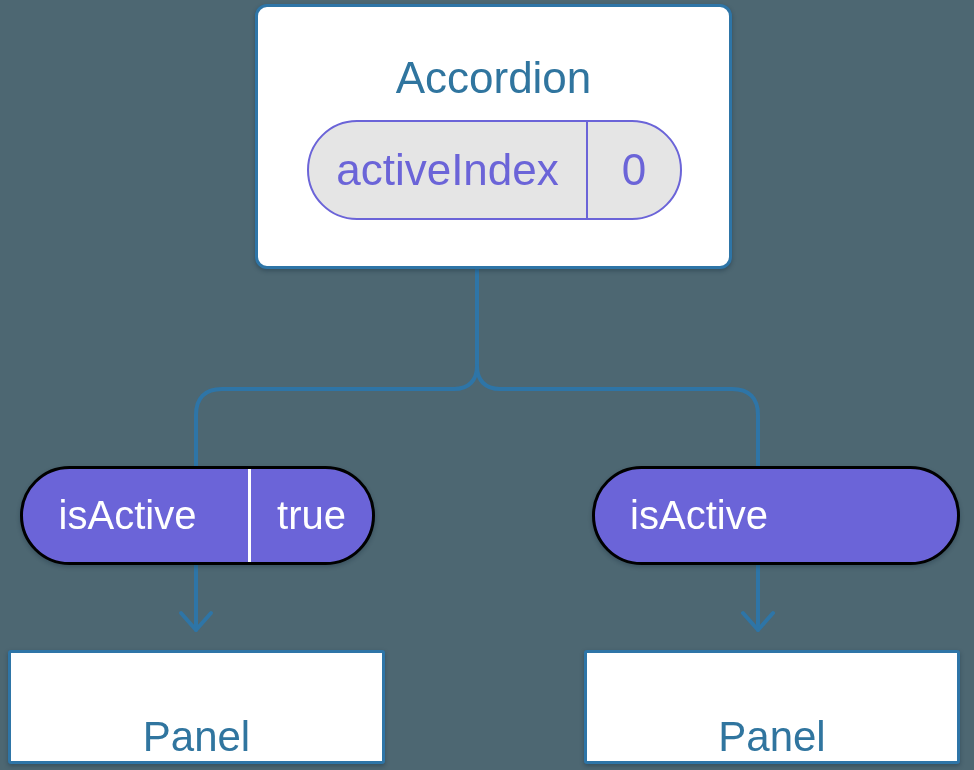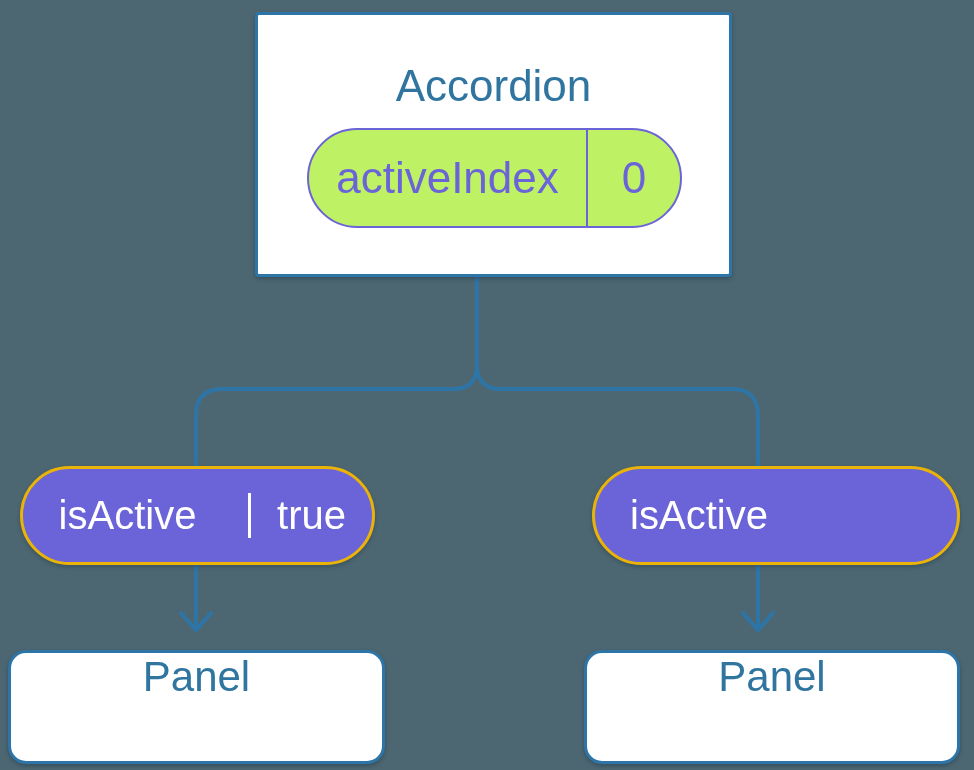--- a/index.html
+++ b/index.html
@@ -11,64 +11,63 @@
     font-family:"Liberation Sans", sans-serif;
   }
   
   .connectors{position:absolute;left:0;top:0;width:974px;height:770px;z-index:1;}
   .connectors path{stroke:#2E75A7;stroke-width:4;fill:none;stroke-linecap:round;stroke-linejoin:round;}
 
   .node{position:absolute;z-index:2;box-sizing:border-box;}
 
   
   .root-box{
-    left:255px;top:12px;width:477px;height:265px;
-    background:#FFFFFF;border:3px solid #2E75A7;border-radius:4px;
+    left:255px;top:4px;width:477px;height:265px;
+    background:#FFFFFF;border:3px solid #2E75A7;border-radius:12px;
     box-shadow:0 2px 4px rgba(12,34,52,.35);
   }
   .root-title{
     position:absolute;left:0;top:46px;width:100%;
     text-align:center;font-size:44px;font-weight:500;color:#30759F;
   }
   
   .state-pill{
     position:absolute;left:49px;top:113px;width:375px;height:100px;
-    border:2px solid #6B64D8;border-radius:50px;background:#bef264;
+    border:2px solid #6B64D8;border-radius:50px;background:#e5e5e5;
     display:flex;box-sizing:border-box;overflow:hidden;
   }
   .state-pill .seg{
     display:flex;align-items:center;justify-content:center;
     font-size:44px;color:#6B64D8;box-sizing:border-box;
   }
   .state-pill .seg.name{flex:1 1 auto;}
   .state-pill .seg.value{width:94px;border-left:2px solid #6B64D8;}
 
   
   .prop-pill{
-    background:#6B64D8;border:3px solid #eab308;border-radius:52px;
+    background:#6B64D8;border:3px solid #000000;border-radius:52px;
     display:flex;overflow:hidden;
     box-shadow:0 2px 4px rgba(12,34,52,.30);
-    align-items:center;
   }
   .prop-pill .seg{
     display:flex;align-items:center;justify-content:center;
     font-size:40px;color:#FFFFFF;box-sizing:border-box;
   }
   .pill-left{left:20px;top:466px;width:355px;height:99px;}
   .pill-left .seg.name{width:209px;}
   .pill-left .seg.value{flex:1 1 auto;border-left:3px solid #FFFFFF;margin-left:16px;}
   .pill-right{left:592px;top:466px;width:368px;height:99px;}
   .pill-right .seg.name{width:208px;}
   .pill-right .seg.value{flex:1 1 auto;border-left:3px solid #FFFFFF;}
 
   
   .panel-box{
     top:650px;height:114px;
-    background:#FFFFFF;border:3px solid #2E75A7;border-radius:18px;
-    display:flex;align-items:flex-start;justify-content:center;
+    background:#FFFFFF;border:3px solid #2E75A7;border-radius:3px;
+    display:flex;align-items:flex-end;justify-content:center;
     box-shadow:0 2px 4px rgba(12,34,52,.35);
   }
   .panel-box .panel-label{font-size:42px;font-weight:500;color:#30759F;}
   .panel-left{left:8px;width:377px;}
   .panel-right{left:584px;width:376px;}
 </style>
 </head>
 <body>
 
 <div class="canvas">

